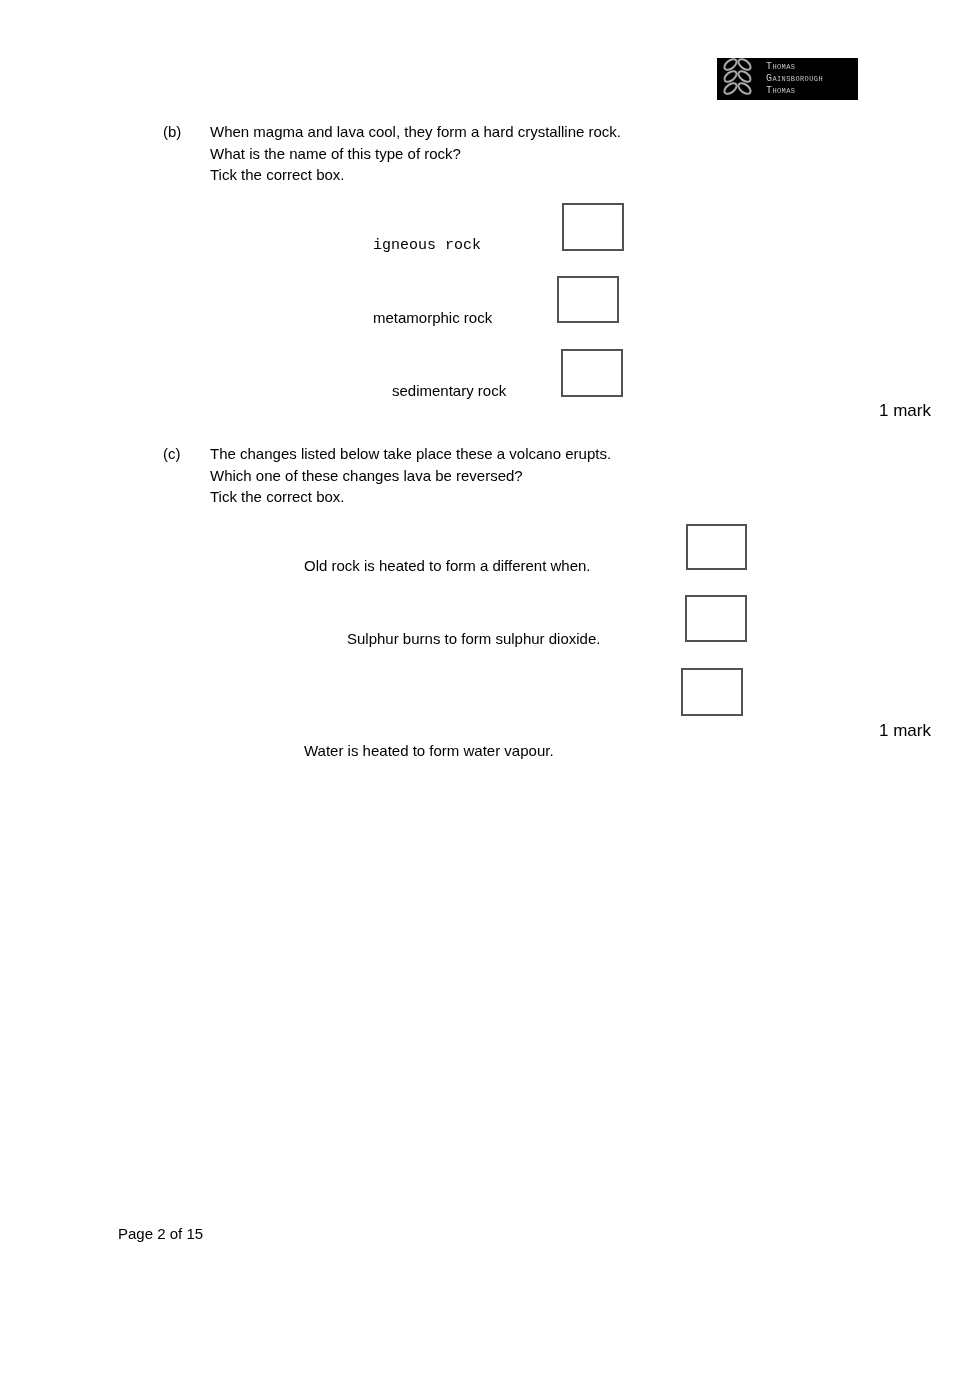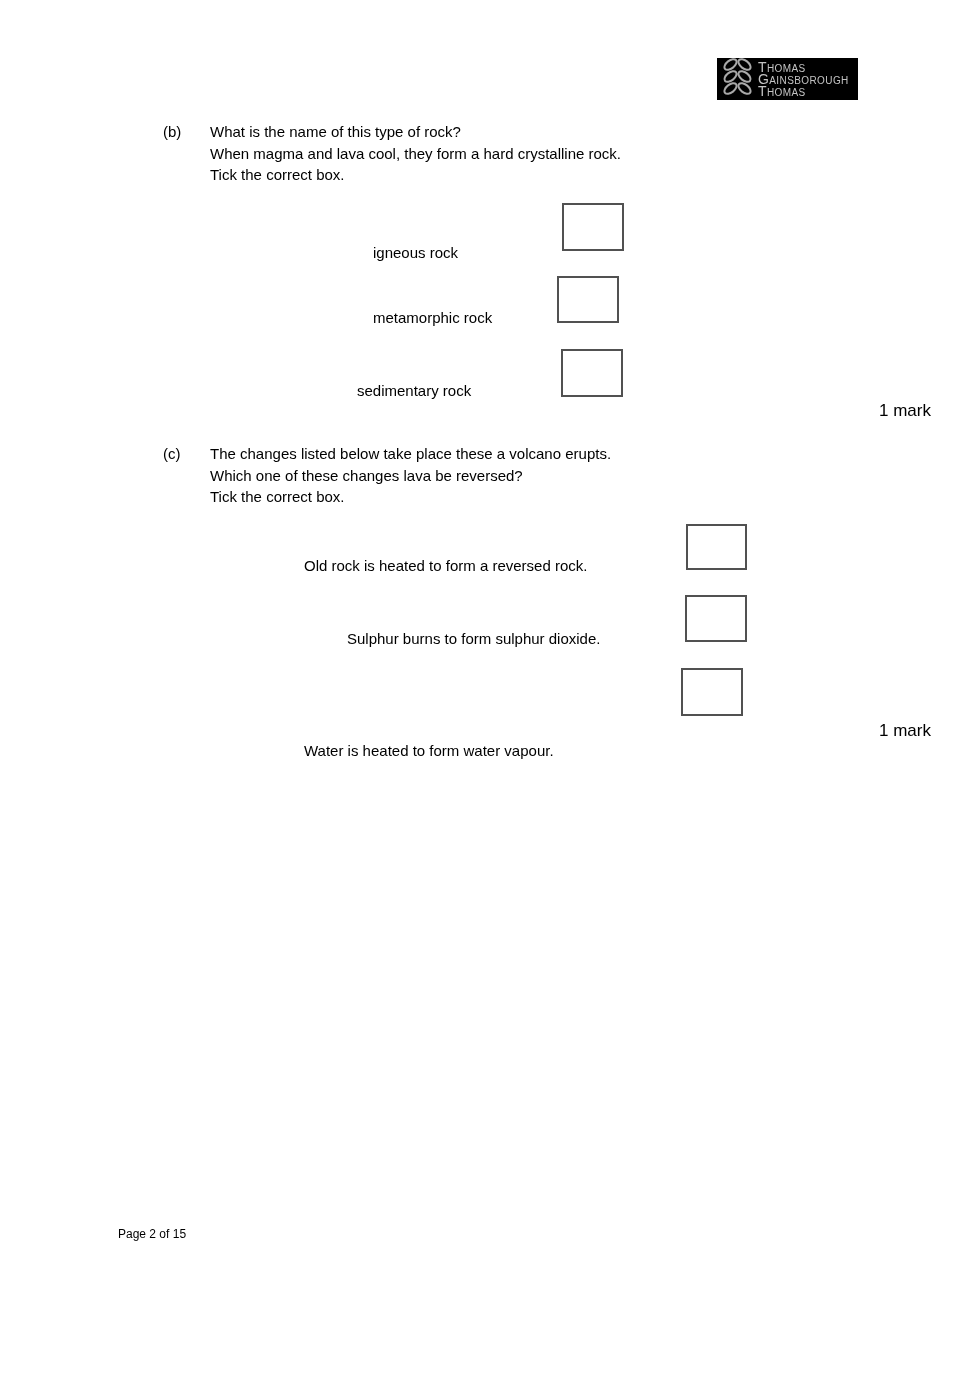--- a/index.html
+++ b/index.html
@@ -26,27 +26,28 @@
     height: 42px;
     background: #000000;
     display: flex;
     align-items: center;
     box-sizing: border-box;
     padding: 2px 3px 2px 5px;
     border-bottom: 1px solid #000;
   }
   .logo-icon { flex: 0 0 auto; margin-right: 5px; }
   .logo-text {
-    font-family: Liberation Sans, sans-serif;
+    font-family: Liberation Mono, monospace;
     font-variant: small-caps;
     color: #c4c4c4;
-    font-size: 14px;
+    font-size: 10px;
     line-height: 12px;
     letter-spacing: 0.4px;
     white-space: nowrap;
+    margin-left: 8px;
   }
 
   
   .q-label {
     font-size: 15px;
     line-height: 21.5px;
   }
   .q-text {
     font-size: 15px;
     line-height: 21.5px;
@@ -67,21 +68,21 @@
   }
 
   .marks {
     width: 100px;
     text-align: right;
     font-size: 17px;
     line-height: 17px;
   }
 
   .footer {
-    font-size: 12px;
+    font-size: 15px;
     line-height: 18px;
   }
 </style>
 </head>
 <body>
 
 <div class="page">
 
   <div class="abs logo">
     <span class="logo-icon">
@@ -98,44 +99,44 @@
     </span>
     <span class="logo-text">
       <span>Thomas</span><br>
       <span>Gainsborough</span><br>
       <span>Thomas</span>
     </span>
   </div>
 
   <div class="abs q-label" style="left:163px; top:121px;">(b)</div>
   <div class="abs q-text" style="left:210px; top:121px;">
+    <div>When magma and lava cool, they form a hard crystalline rock.</div>
     <div>What is the name of this type of rock?</div>
-    <div>When magma and lava cool, they form a hard crystalline rock.</div>
     <div>Tick the correct box.</div>
   </div>
 
-  <div class="abs opt-label" style="left:373px; top:244px;">igneous rock</div>
+  <div class="abs opt-label" style="left:373px; top:237px;font-family:Liberation Mono, monospace;">igneous rock</div>
   <div class="abs tickbox" style="left:562px; top:203px; width:62px; height:48px;"></div>
 
   <div class="abs opt-label" style="left:373px; top:309px;text-align:center;">metamorphic rock</div>
   <div class="abs tickbox" style="left:557px; top:276px; width:62px; height:47px;"></div>
 
-  <div class="abs opt-label" style="left:357px; top:382px;">sedimentary rock</div>
+  <div class="abs opt-label" style="left:392px; top:382px;">sedimentary rock</div>
   <div class="abs tickbox" style="left:561px; top:349px; width:62px; height:48px;"></div>
 
   <div class="abs marks" style="left:831px; top:402px;">1 mark</div>
 
   <div class="abs q-label" style="left:163px; top:443px;">(c)</div>
   <div class="abs q-text" style="left:210px; top:443px;">
     <div>The changes listed below take place these a volcano erupts.</div>
     <div><span>Which </span><span class="bold">one</span><span> of these changes lava be reversed?</span></div>
     <div>Tick the correct box.</div>
   </div>
 
-  <div class="abs opt-label" style="left:304px; top:557px;">Old rock is heated to form a reversed rock.</div>
+  <div class="abs opt-label" style="left:304px; top:557px;">Old rock is heated to form a different when.</div>
   <div class="abs tickbox" style="left:686px; top:524px; width:61px; height:46px;"></div>
 
   <div class="abs opt-label" style="left:304px; top:630px;margin-left:43px;">Sulphur burns to form sulphur dioxide.</div>
   <div class="abs tickbox" style="left:685px; top:595px; width:62px; height:47px;"></div>
 
   <div class="abs opt-label" style="left:304px; top:742px;">Water is heated to form water vapour.</div>
   <div class="abs tickbox" style="left:681px; top:668px; width:62px; height:48px;"></div>
 
   <div class="abs marks" style="left:831px; top:722px;">1 mark</div>
 

